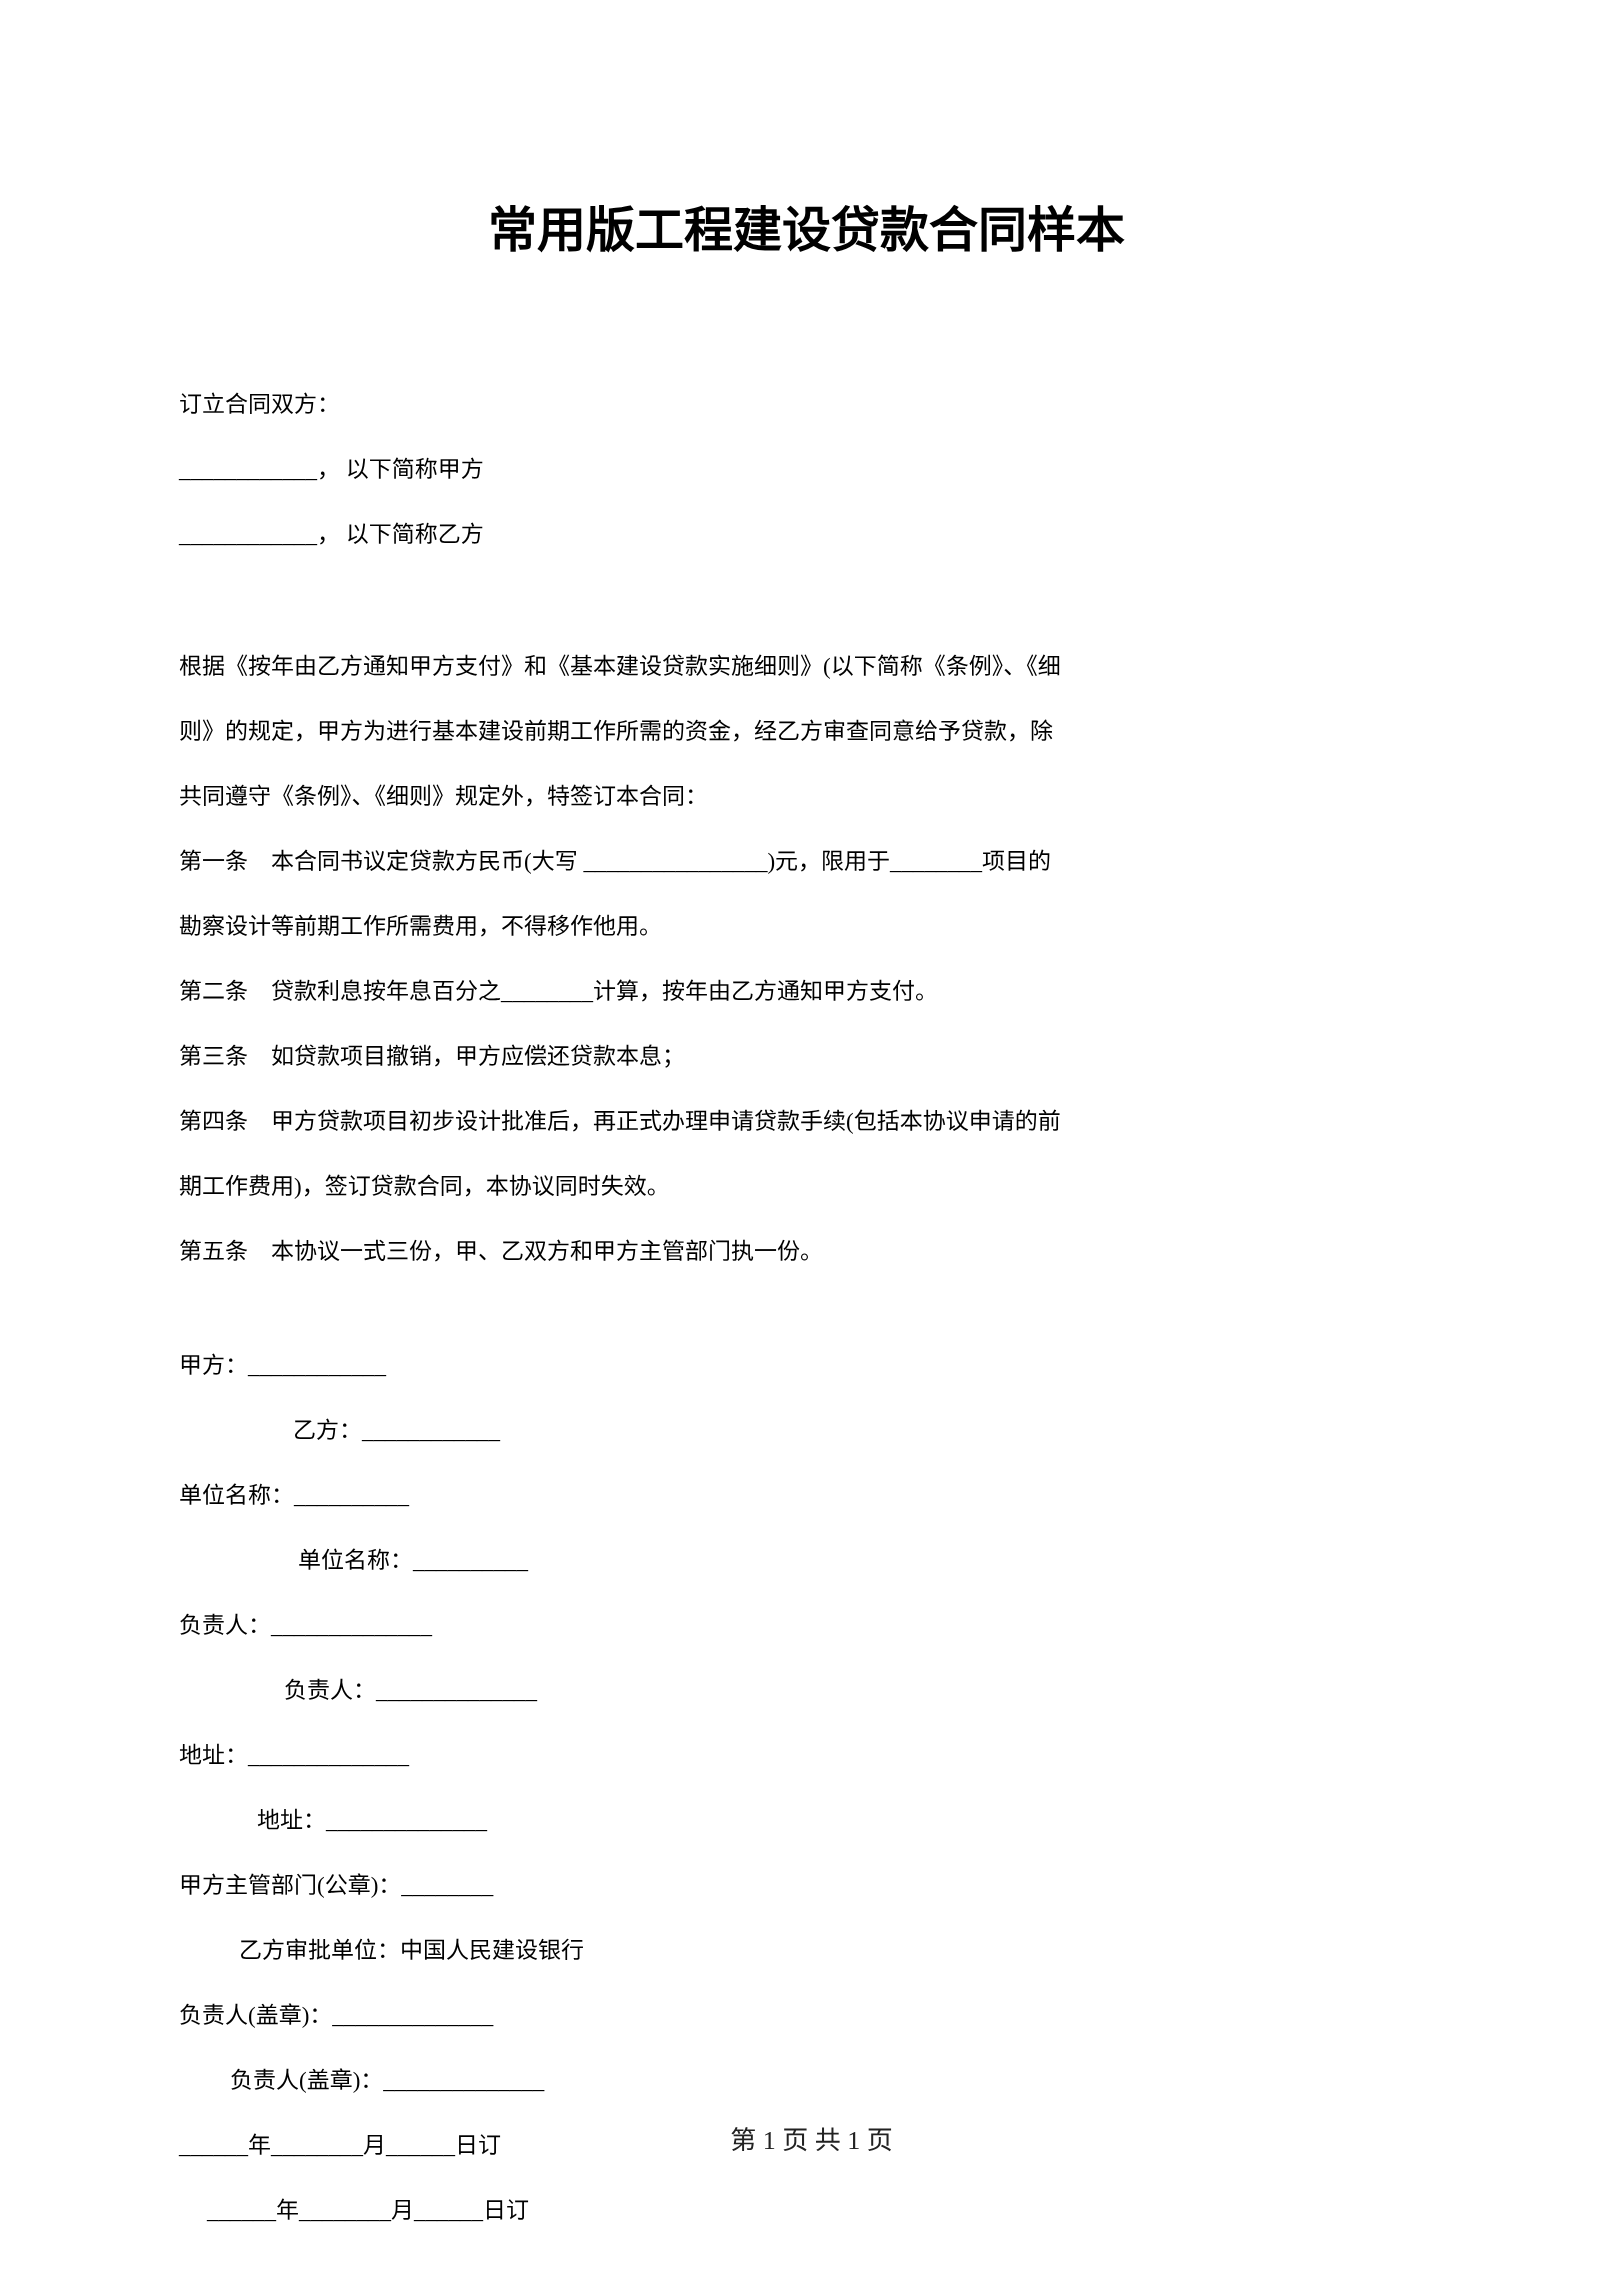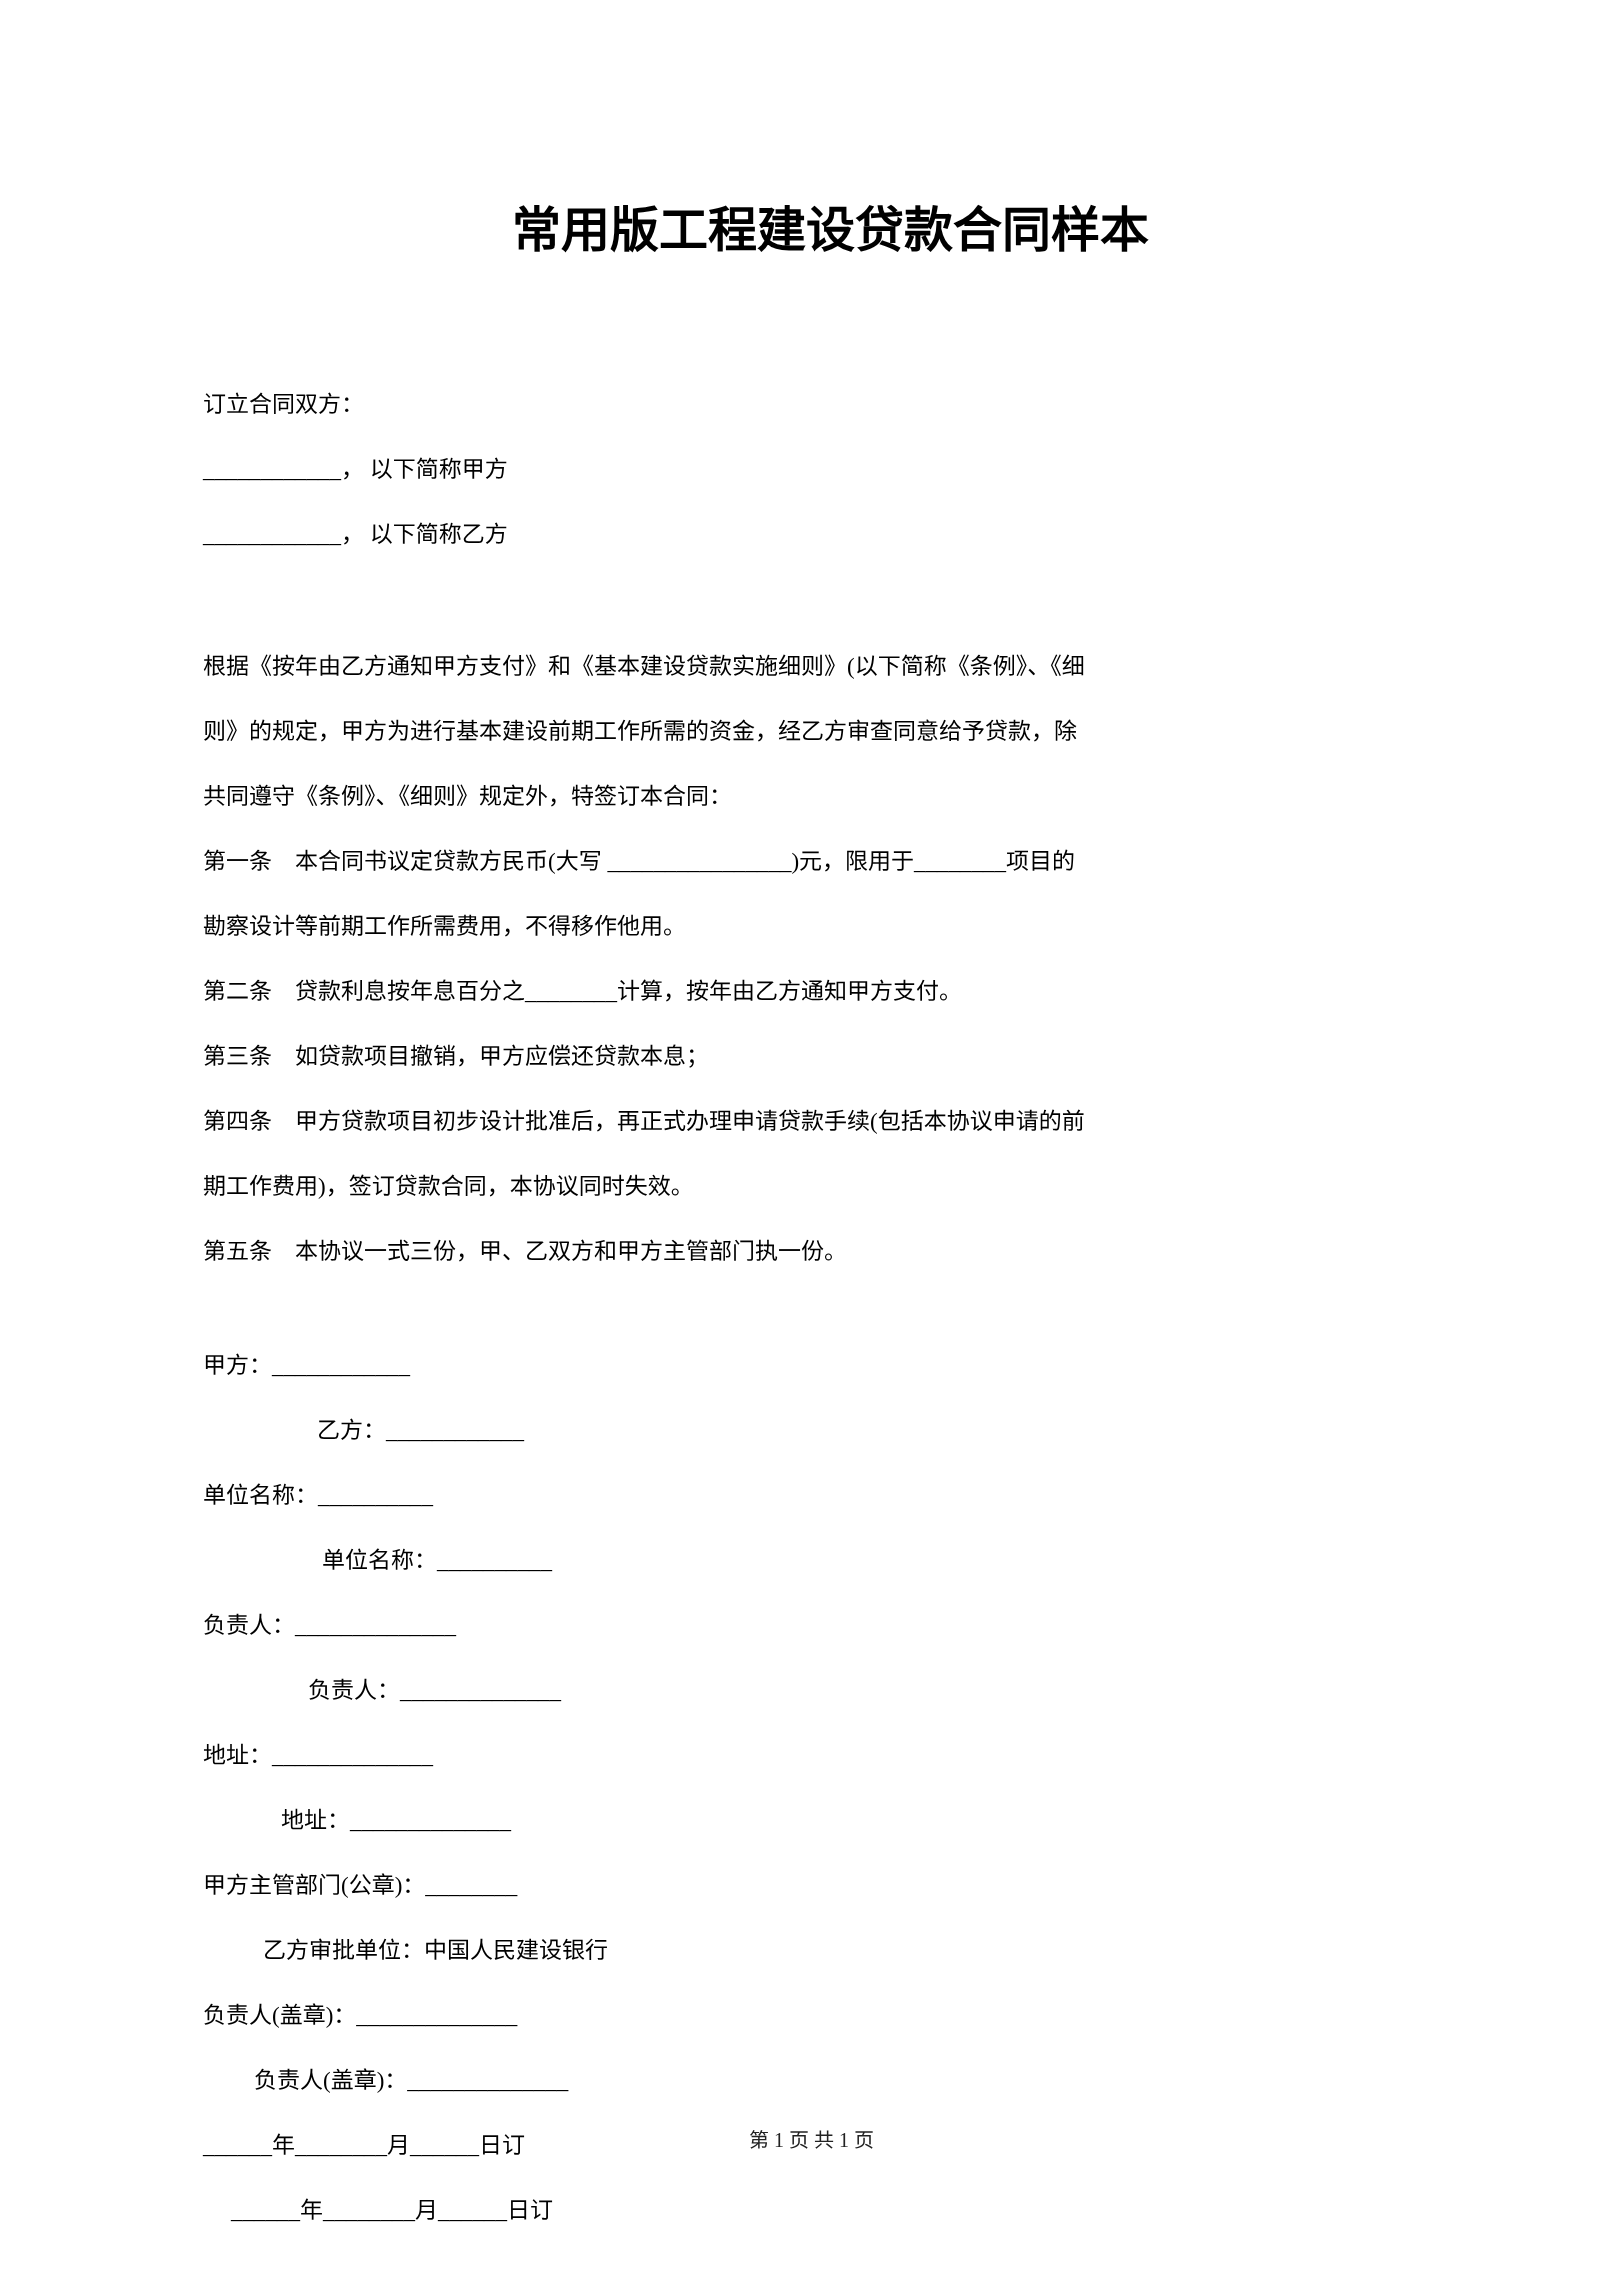--- a/index.html
+++ b/index.html
@@ -11,21 +11,21 @@
     position: relative;
     width: 1623px;
     height: 2294px;
     background: #ffffff;
     color: #000000;
     font-family: "Liberation Serif", "DejaVu Serif", serif;
     overflow: hidden;
   }
   .content {
     position: absolute;
-    left: 203px;
+    left: 179px;
     top: 0;
     width: 1255px;
   }
   .title {
     margin: 0;
     padding-top: 198px;
     font-size: 49px;
     line-height: 65px;
     font-weight: 700;
     text-align: center;
@@ -48,21 +48,21 @@
   .sig-row:nth-child(4) .sig-right { padding-left: 50px; }
   .sig-row:nth-child(5) .sig-right { padding-left: 32px; }
   .sig-row:nth-child(6) .sig-right { padding-left: 23px; }
   .sig-row:nth-child(7) .sig-right { padding-left: 0; }
   .footer {
     position: absolute;
     left: 0;
     top: 2127px;
     width: 100%;
     text-align: center;
-    font-size: 20px;
+    font-size: 26px;
     line-height: 27px;
     white-space: pre;
     color: #222222;
   }
 </style>
 </head>
 <body>
 
 <div class="page">
   <div class="content">

